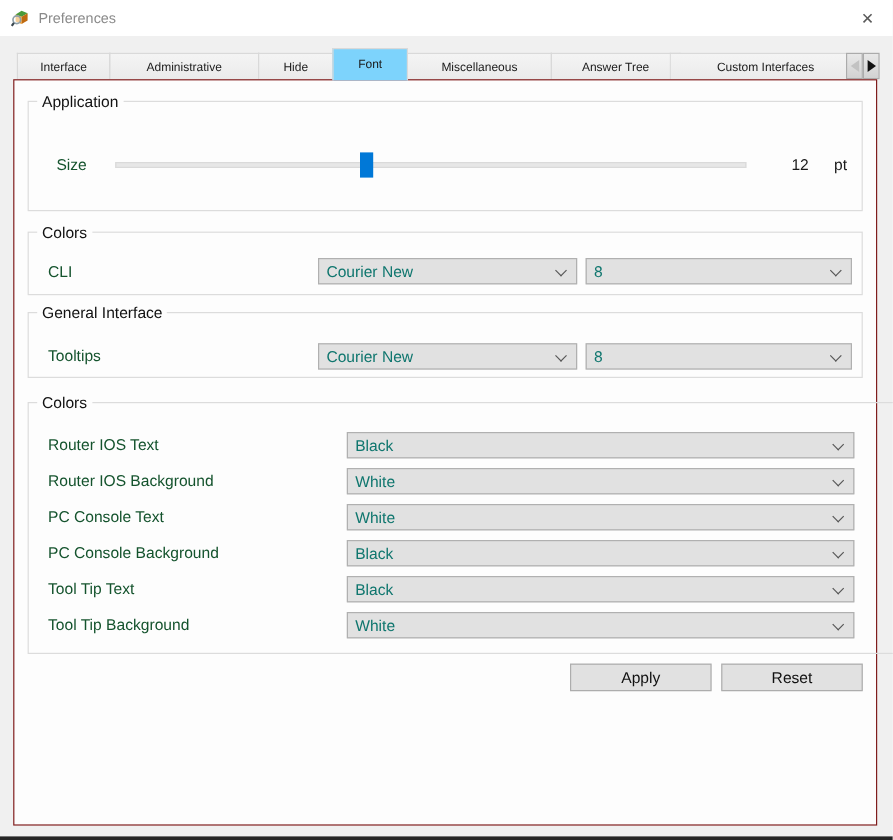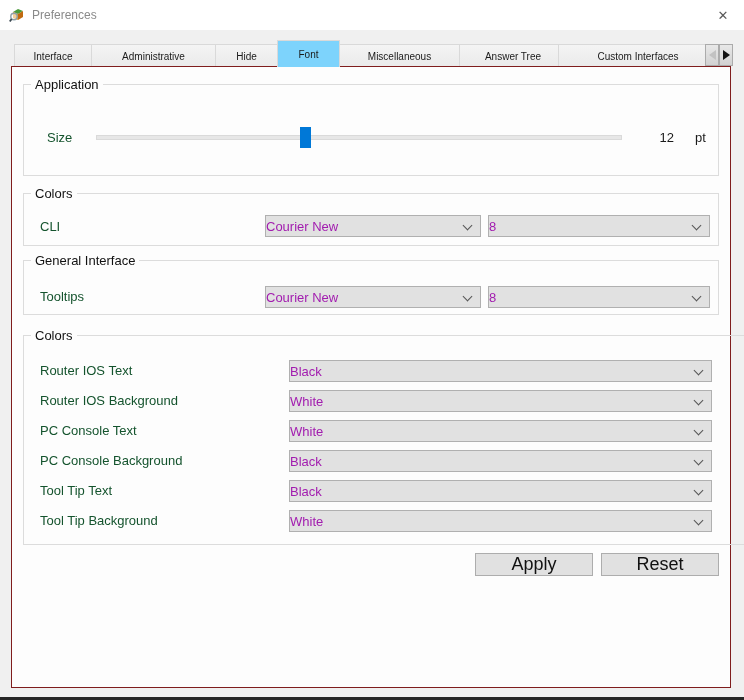--- a/index.html
+++ b/index.html
@@ -67,34 +67,34 @@
   }
   .slider-handle {
     position:absolute; top:-9px; width:11px; height:21px;
     background:#0078d7;
   }
   .size-value { position:absolute; left:560px; top:45px; width:90px; text-align:right; font-size:13px; }
   .size-unit  { position:absolute; left:671px; top:45px; font-size:13px; }
   
   .combo {
     position:absolute; height:22px; background:#e1e1e1; border:1px solid #b0b0b0;
-    display:flex; align-items:center; font-size:13px; color:#a21caf;
-    padding-right:22px;
+    display:flex; align-items:center; font-size:13px; color:#0f766e;
+    padding-left:6px; padding-right:22px;
   }
   .combo .chev {
     position:absolute; right:9px; top:6px; width:7px; height:7px;
     border-right:1.4px solid #555; border-bottom:1.4px solid #555;
     transform:rotate(45deg); transform-origin:center;
   }
   
   .pushbtn {
     position:absolute; width:118px; height:23px;
     background:#e1e1e1; border:1px solid #adadad;
     display:flex; align-items:center; justify-content:center;
-    font-size:18px; color:#111; cursor:default;
+    font-size:13px; color:#111; cursor:default;
   }
   .bottom-edge { position:absolute; left:0; bottom:0; width:744px; height:3px; background:#262626; }
 </style>
 </head>
 <body>
 
 <div class="titlebar">
   <svg class="title-icon" viewBox="0 0 16 16">
     <polygon points="4,5 9,2 14,4 9,7" fill="#4a9a3a"></polygon>
     <polygon points="9,7 14,4 14,10 9,13" fill="#c06a10"></polygon>

